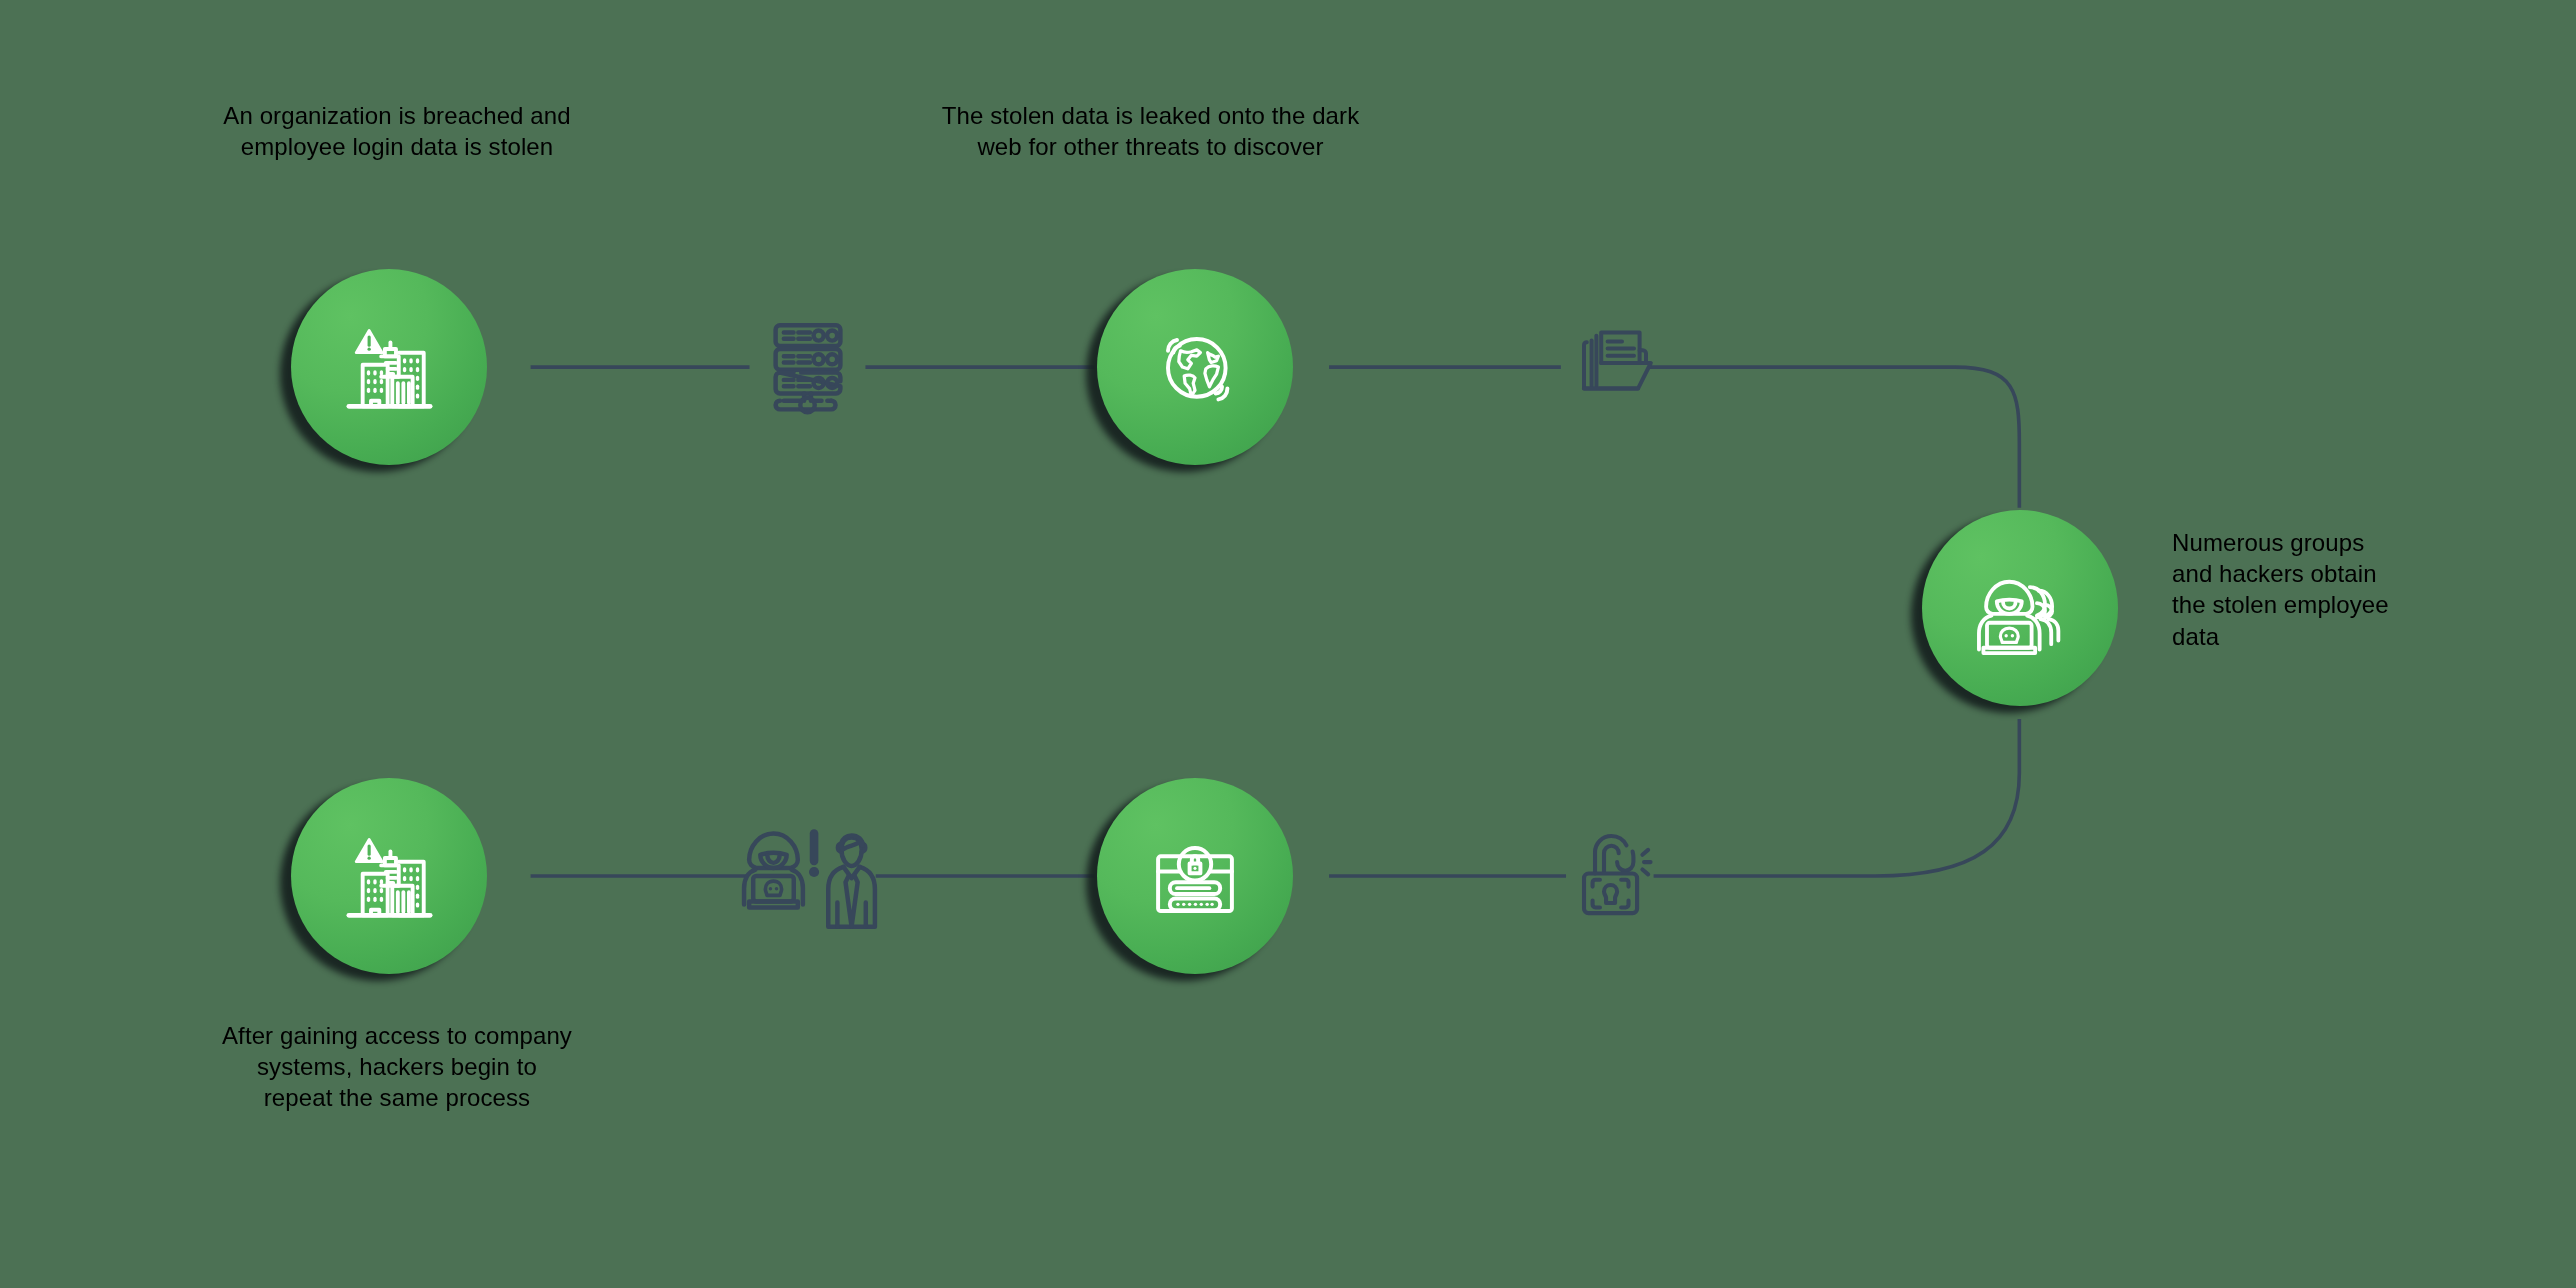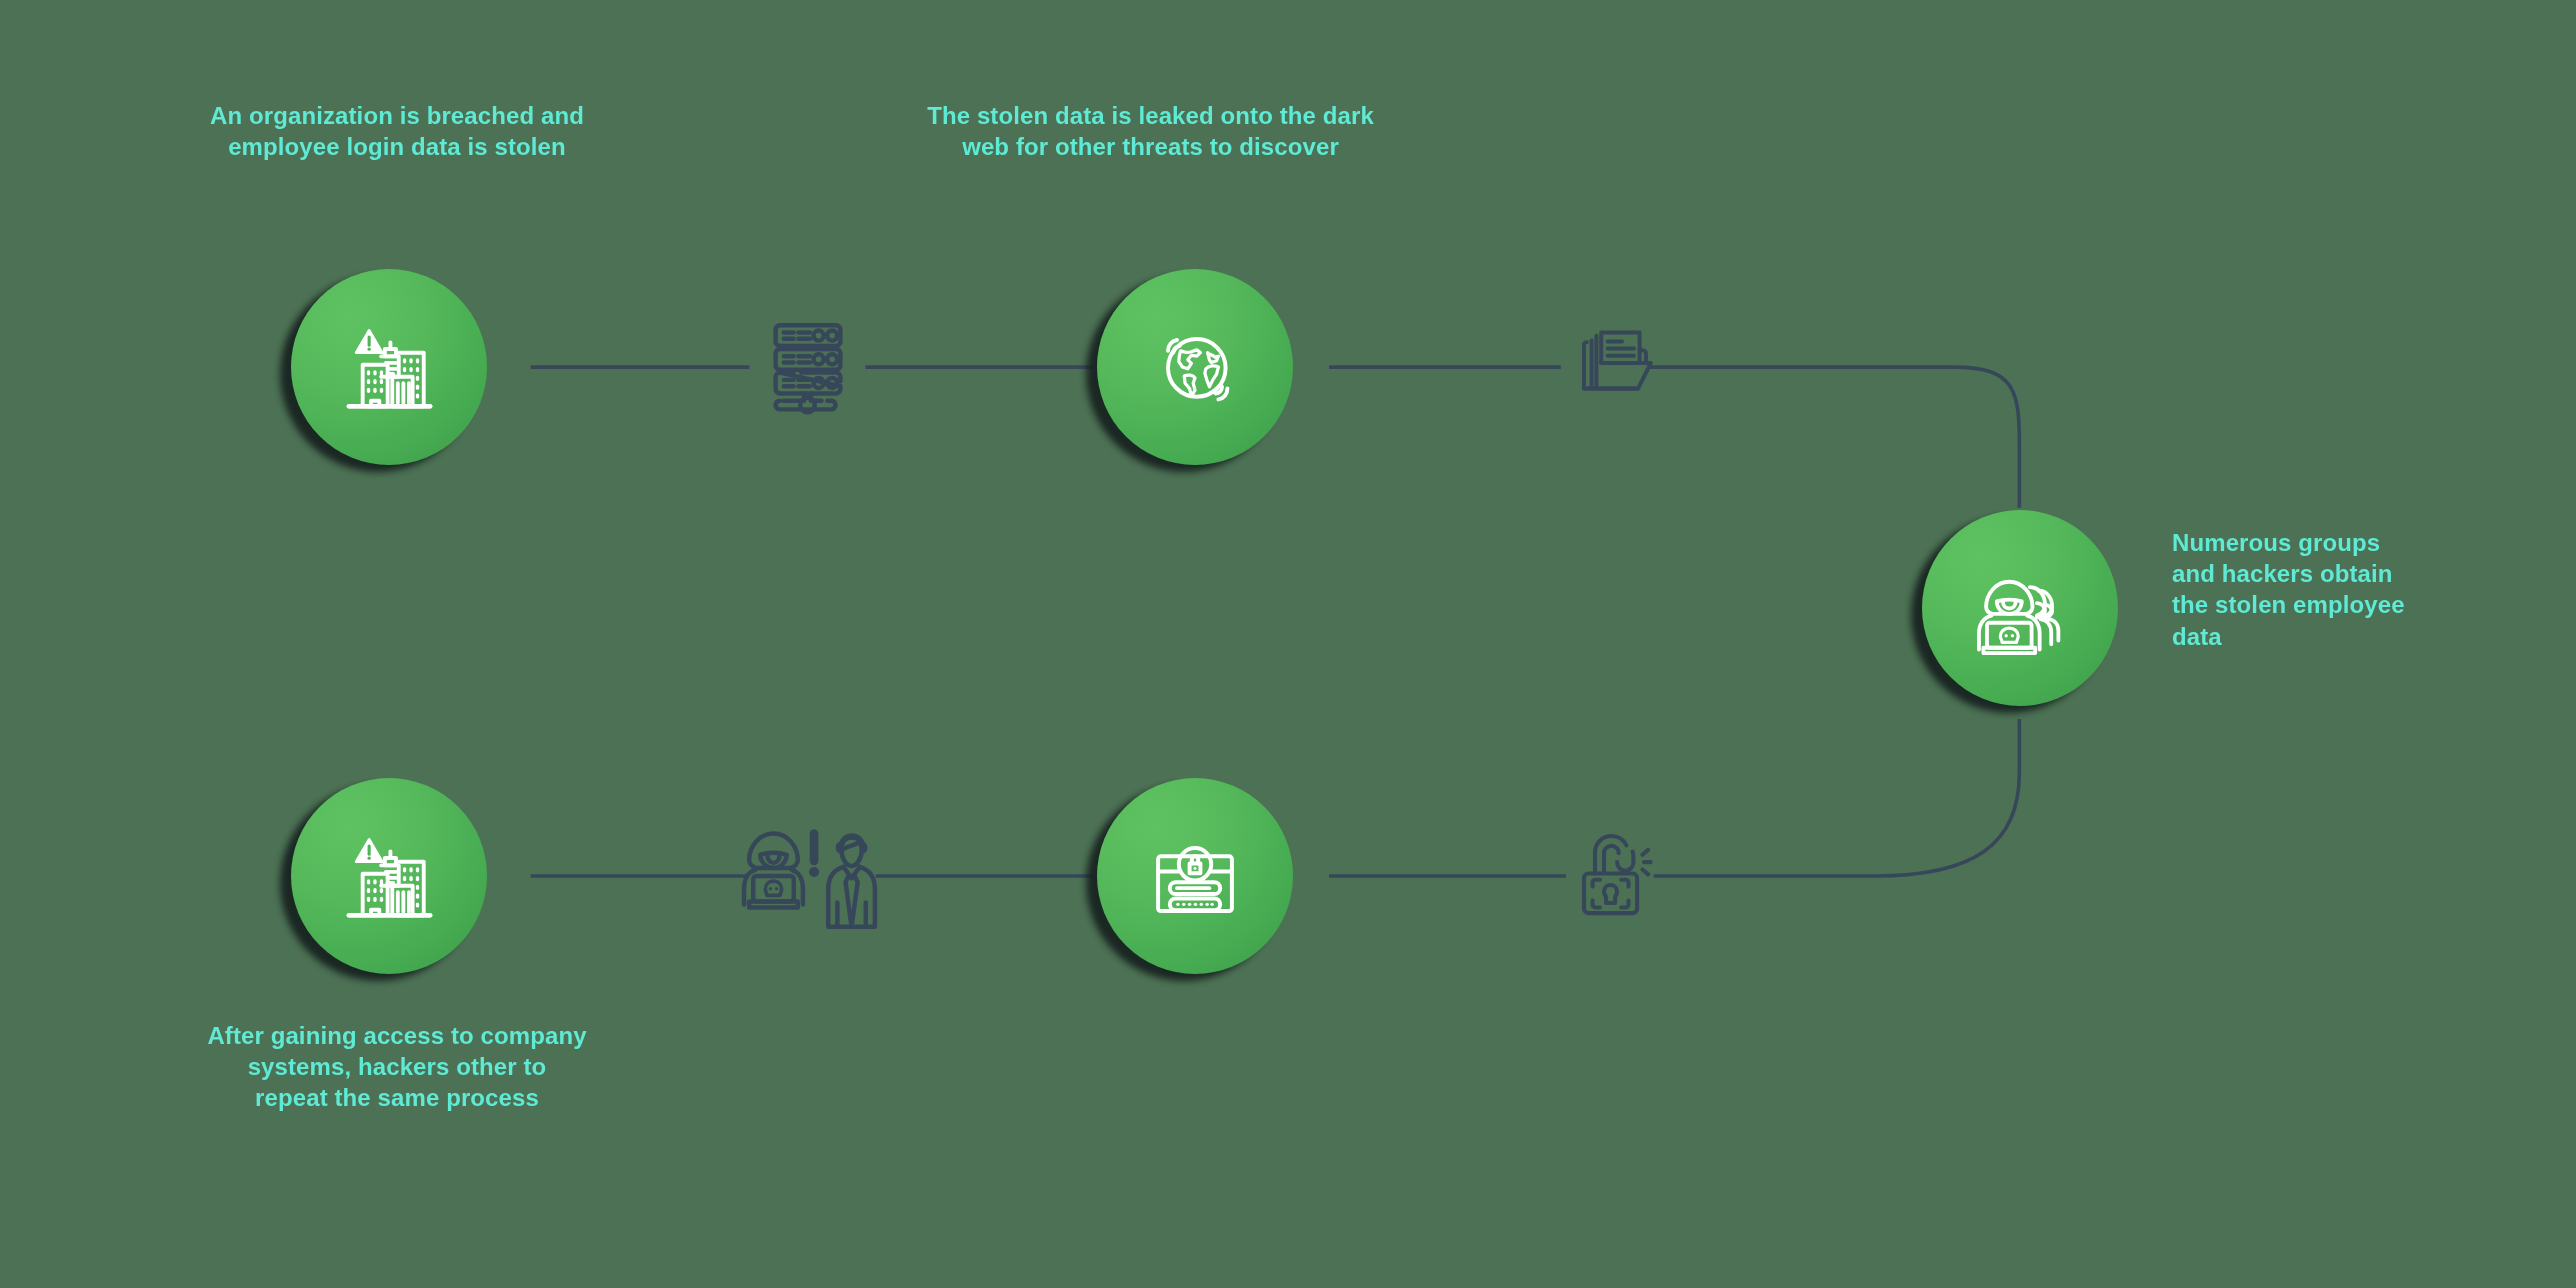--- a/index.html
+++ b/index.html
@@ -47,24 +47,24 @@
     display: flex; align-items: center; justify-content: center;
   }
   .node .icon svg { display: block; }
   .mid-icon {
     position: absolute;
     display: flex; align-items: center; justify-content: center;
   }
   .mid-icon svg { display: block; }
   .caption {
     position: absolute;
-    color: #5eead4;
+    color: #000000;
     font-size: 24px;
     line-height: 1.30;
-    font-weight: 700;
+    font-weight: 400;
     letter-spacing: 0.1px;
     white-space: pre-line;
   }
   .caption.ctr { text-align: center; }
   .caption.lft { text-align: left; }
 </style>
 </head>
 <body>
 
 <div id="stage">
@@ -96,21 +96,21 @@
   <div class="caption ctr" style="left:782px; top:100px; width:737px;">The stolen data is leaked onto the dark
 web for other threats to discover</div>
 
   <div class="caption lft" style="left:2172px; top:527px; width:443px;">Numerous groups
 and hackers obtain
 the stolen employee
 data</div>
 
 
   <div class="caption ctr" style="left:57px; top:1020px; width:680px;">After gaining access to company
-systems, hackers other to
+systems, hackers begin to
 repeat the same process</div>
 
   <div class="node" style="left:291px; top:269px;">
     <div class="shadow-ring"></div>
     <div class="disc"></div>
     <div class="icon">
       <svg width="111" height="111" viewBox="0 0 120 120" fill="none" stroke="#fff" stroke-width="4.2" stroke-linecap="round" stroke-linejoin="round">
 
         <path d="M24 44 L38 20 L52 44 Z" fill="#fff" stroke="#fff" stroke-width="3"></path>
         <path d="M38 27 L38 36" stroke="#4FB457" stroke-width="3.4"></path>

